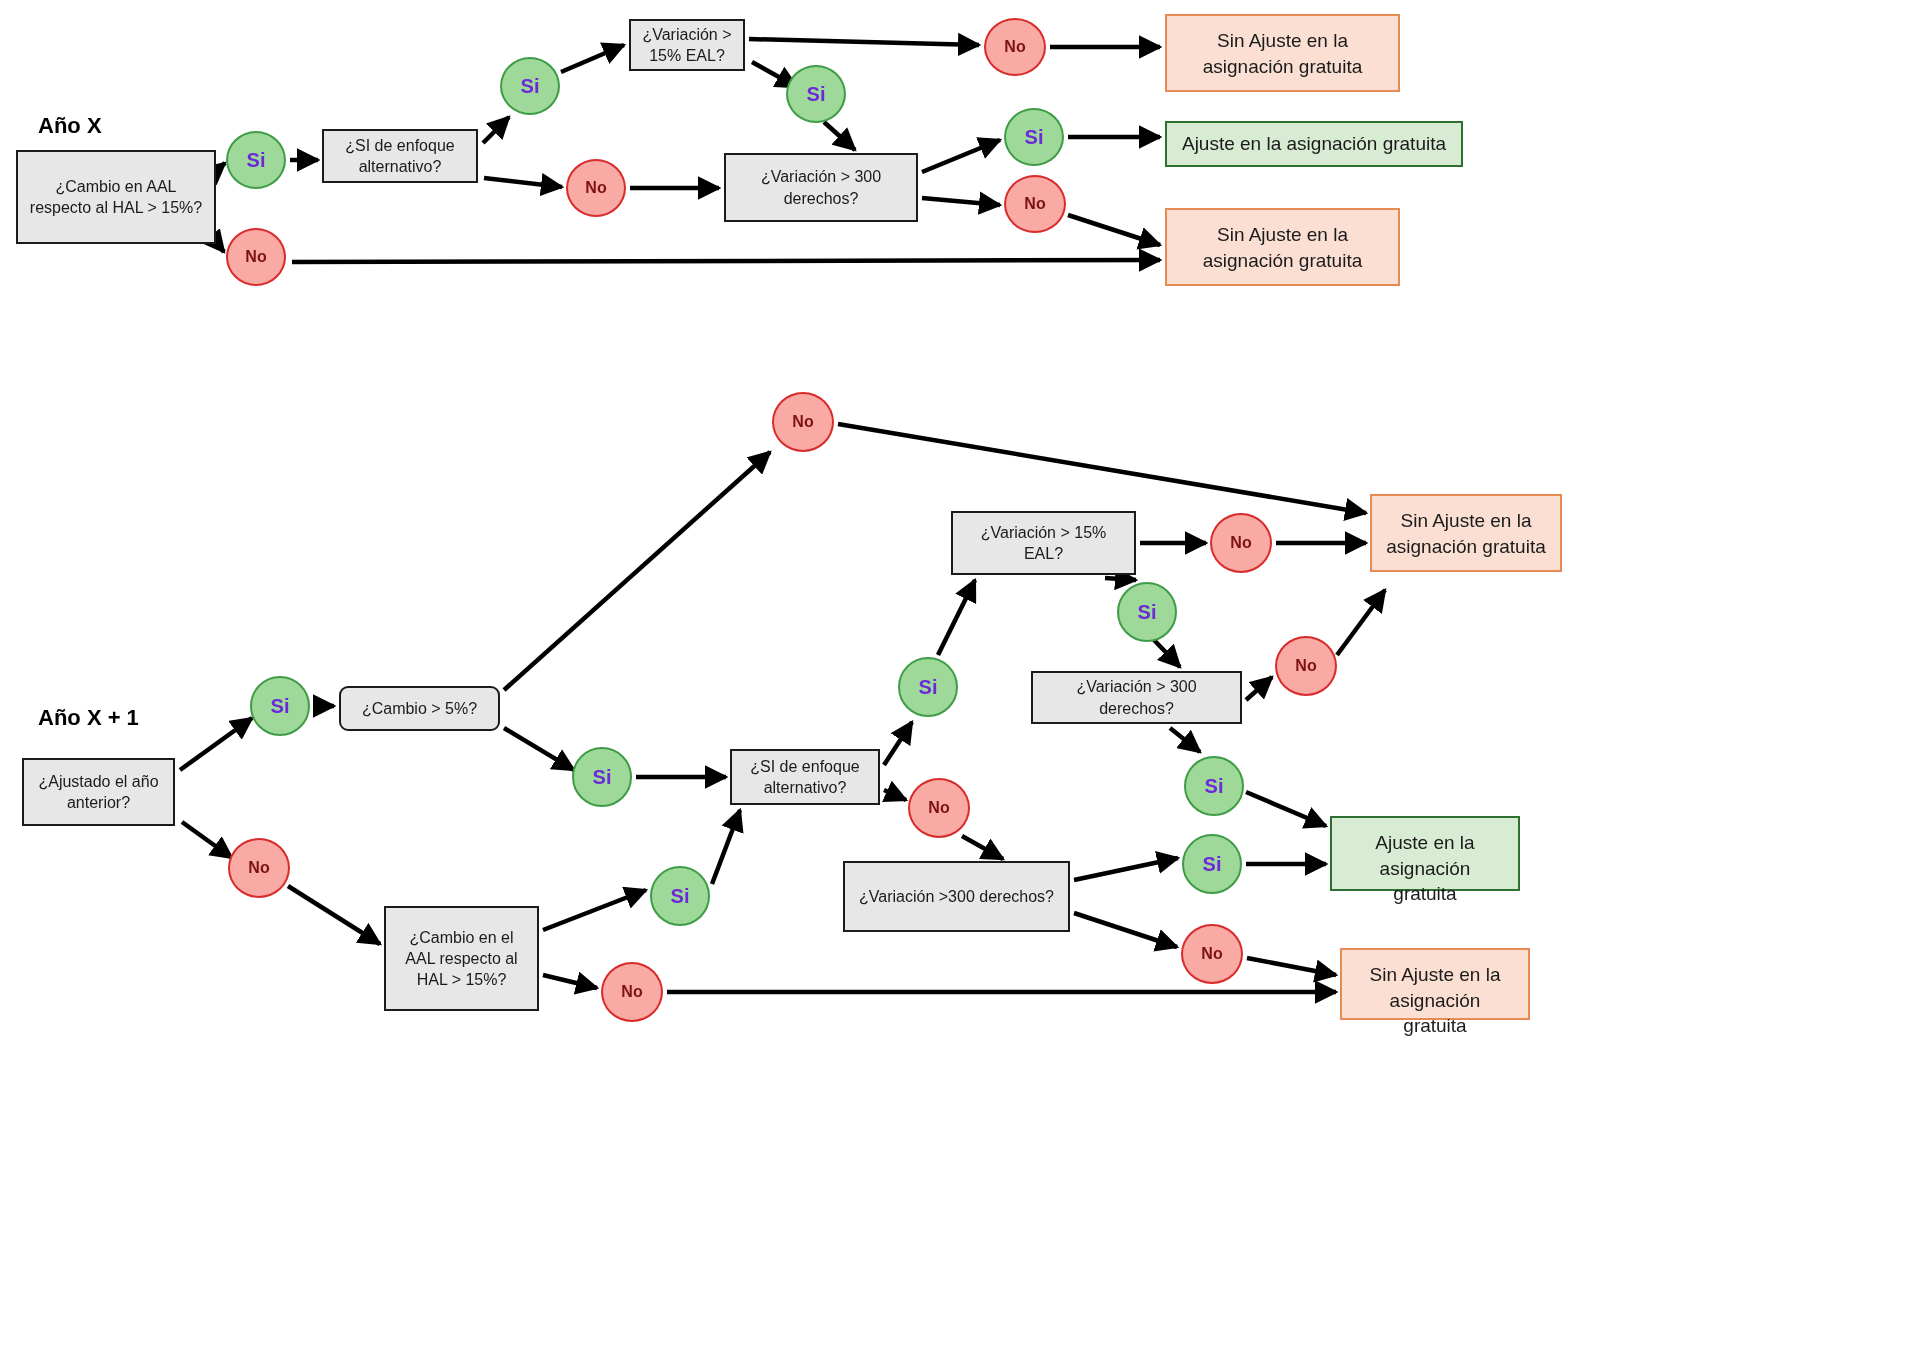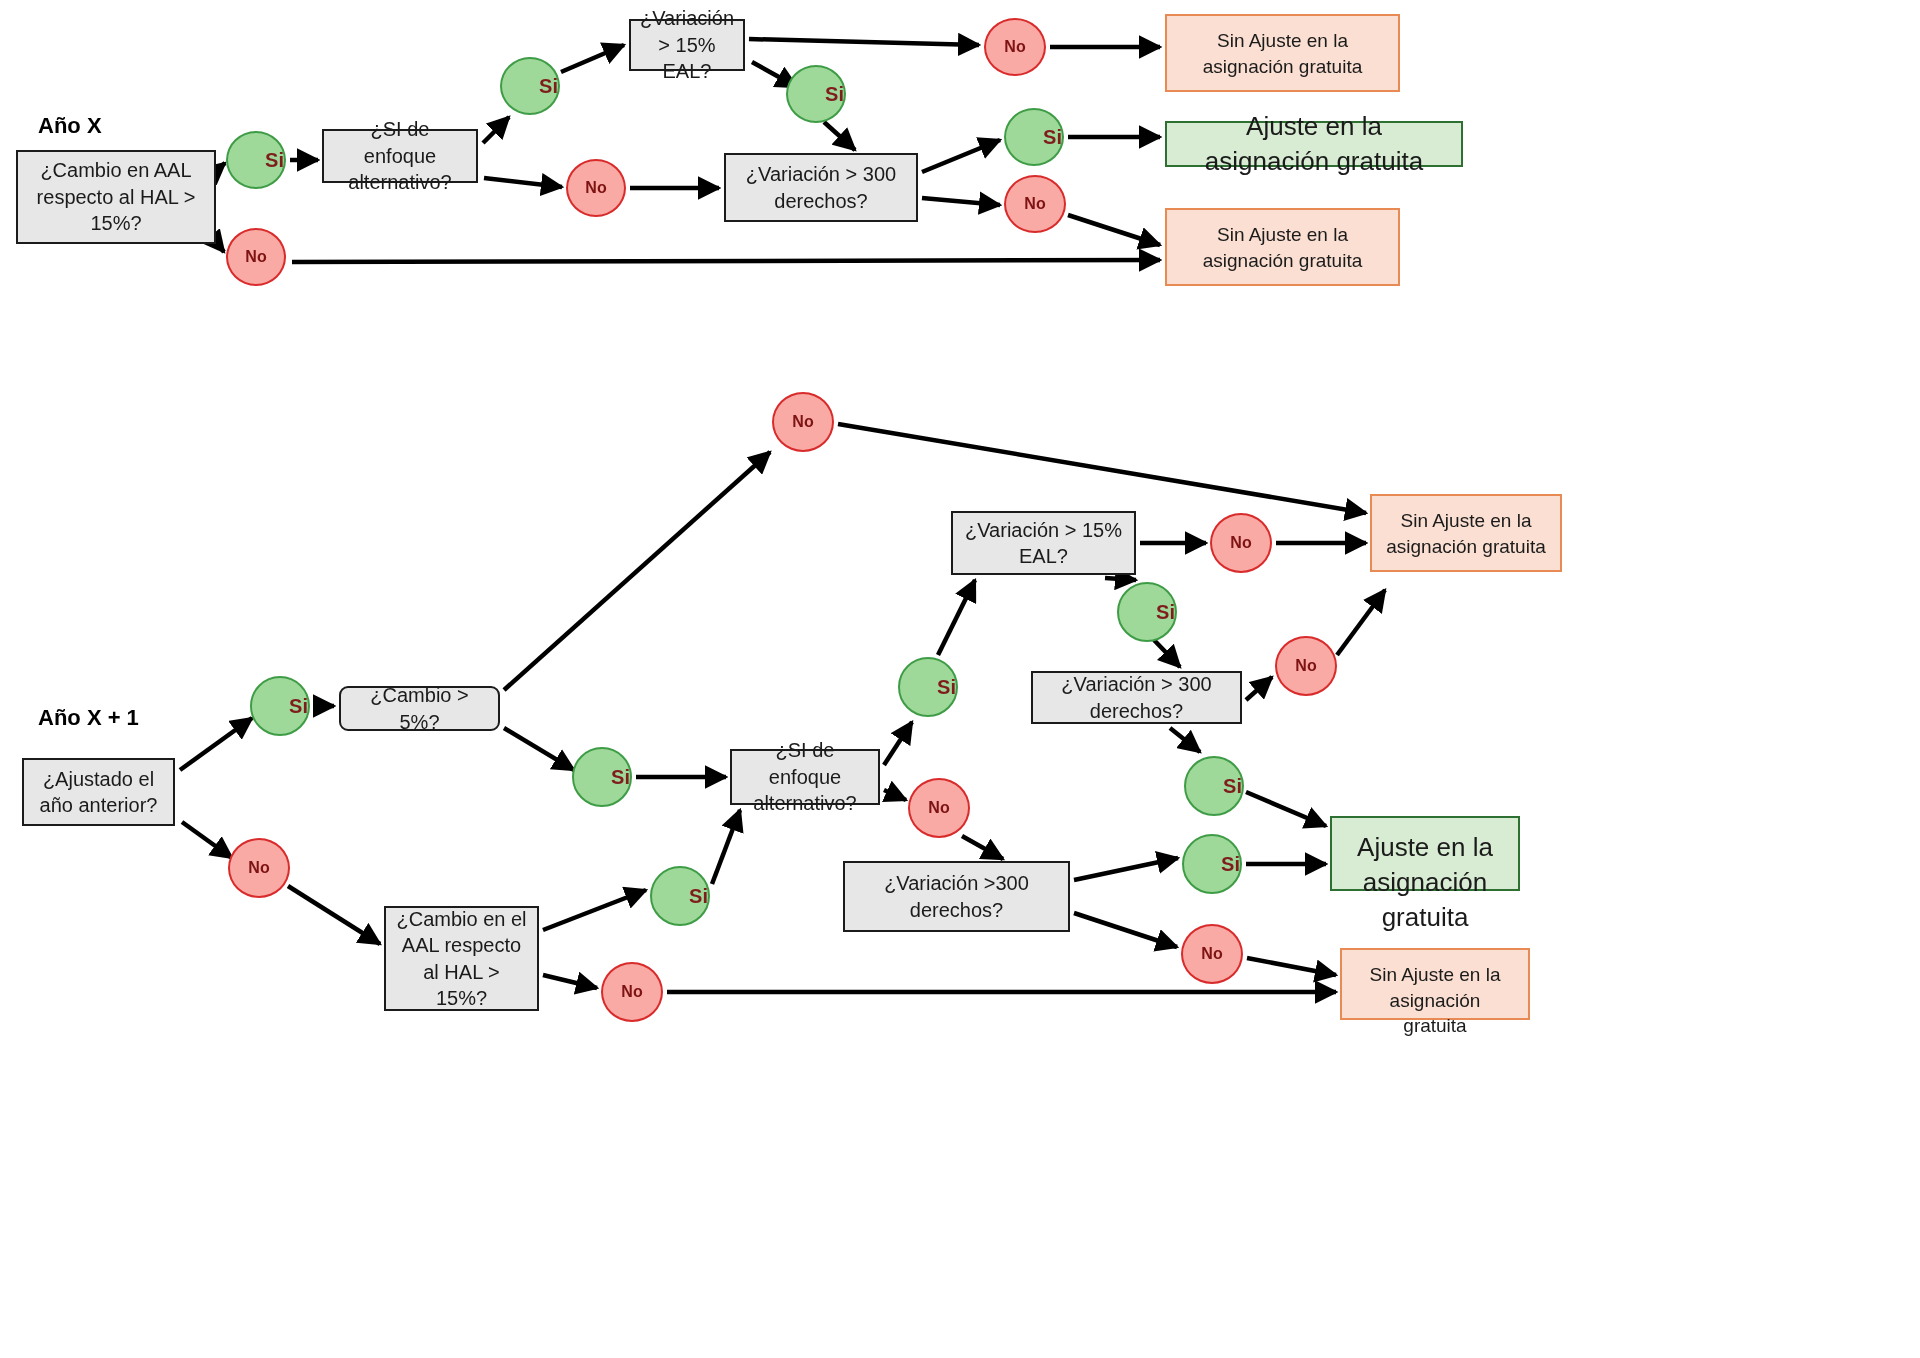--- a/index.html
+++ b/index.html
@@ -26,32 +26,31 @@
     display: flex;
     align-items: center;
     justify-content: center;
     text-align: center;
     z-index: 5;
   }
   .decision {
     background: #e7e7e7;
     border: 2.5px solid #1b1b1b;
     color: #1b1b1b;
-    font-size: 20px;
+    font-size: 16px;
     line-height: 1.32;
     padding: 6px 10px;
   }
   .yes-oval {
     background: #9ed99a;
     border: 2.5px solid #3f9c46;
     border-radius: 50%;
-    color: #7f1d1d;
+    color: #6d28d9;
     font-weight: bold;
     font-size: 20px;
-    justify-content: flex-end;
   }
   .no-oval {
     background: #f9aaa4;
     border: 2.5px solid #d92b2b;
     border-radius: 50%;
     color: #7d1313;
     font-weight: bold;
     font-size: 16px;
   }
   .result-neg {
@@ -61,21 +60,21 @@
     font-size: 19px;
     line-height: 1.35;
     padding: 6px 14px;
     align-items: flex-start;
     padding-top: 12px;
   }
   .result-pos {
     background: #d7ecd2;
     border: 2.5px solid #2e7031;
     color: #1b1b1b;
-    font-size: 26px;
+    font-size: 19px;
     line-height: 1.35;
     padding: 6px 14px;
     align-items: flex-start;
     padding-top: 12px;
   }
   .result-pos.mid, .result-neg.mid { align-items: center; padding-top: 6px; }
   .section-label {
     position: absolute;
     font-weight: bold;
     font-size: 22px;

